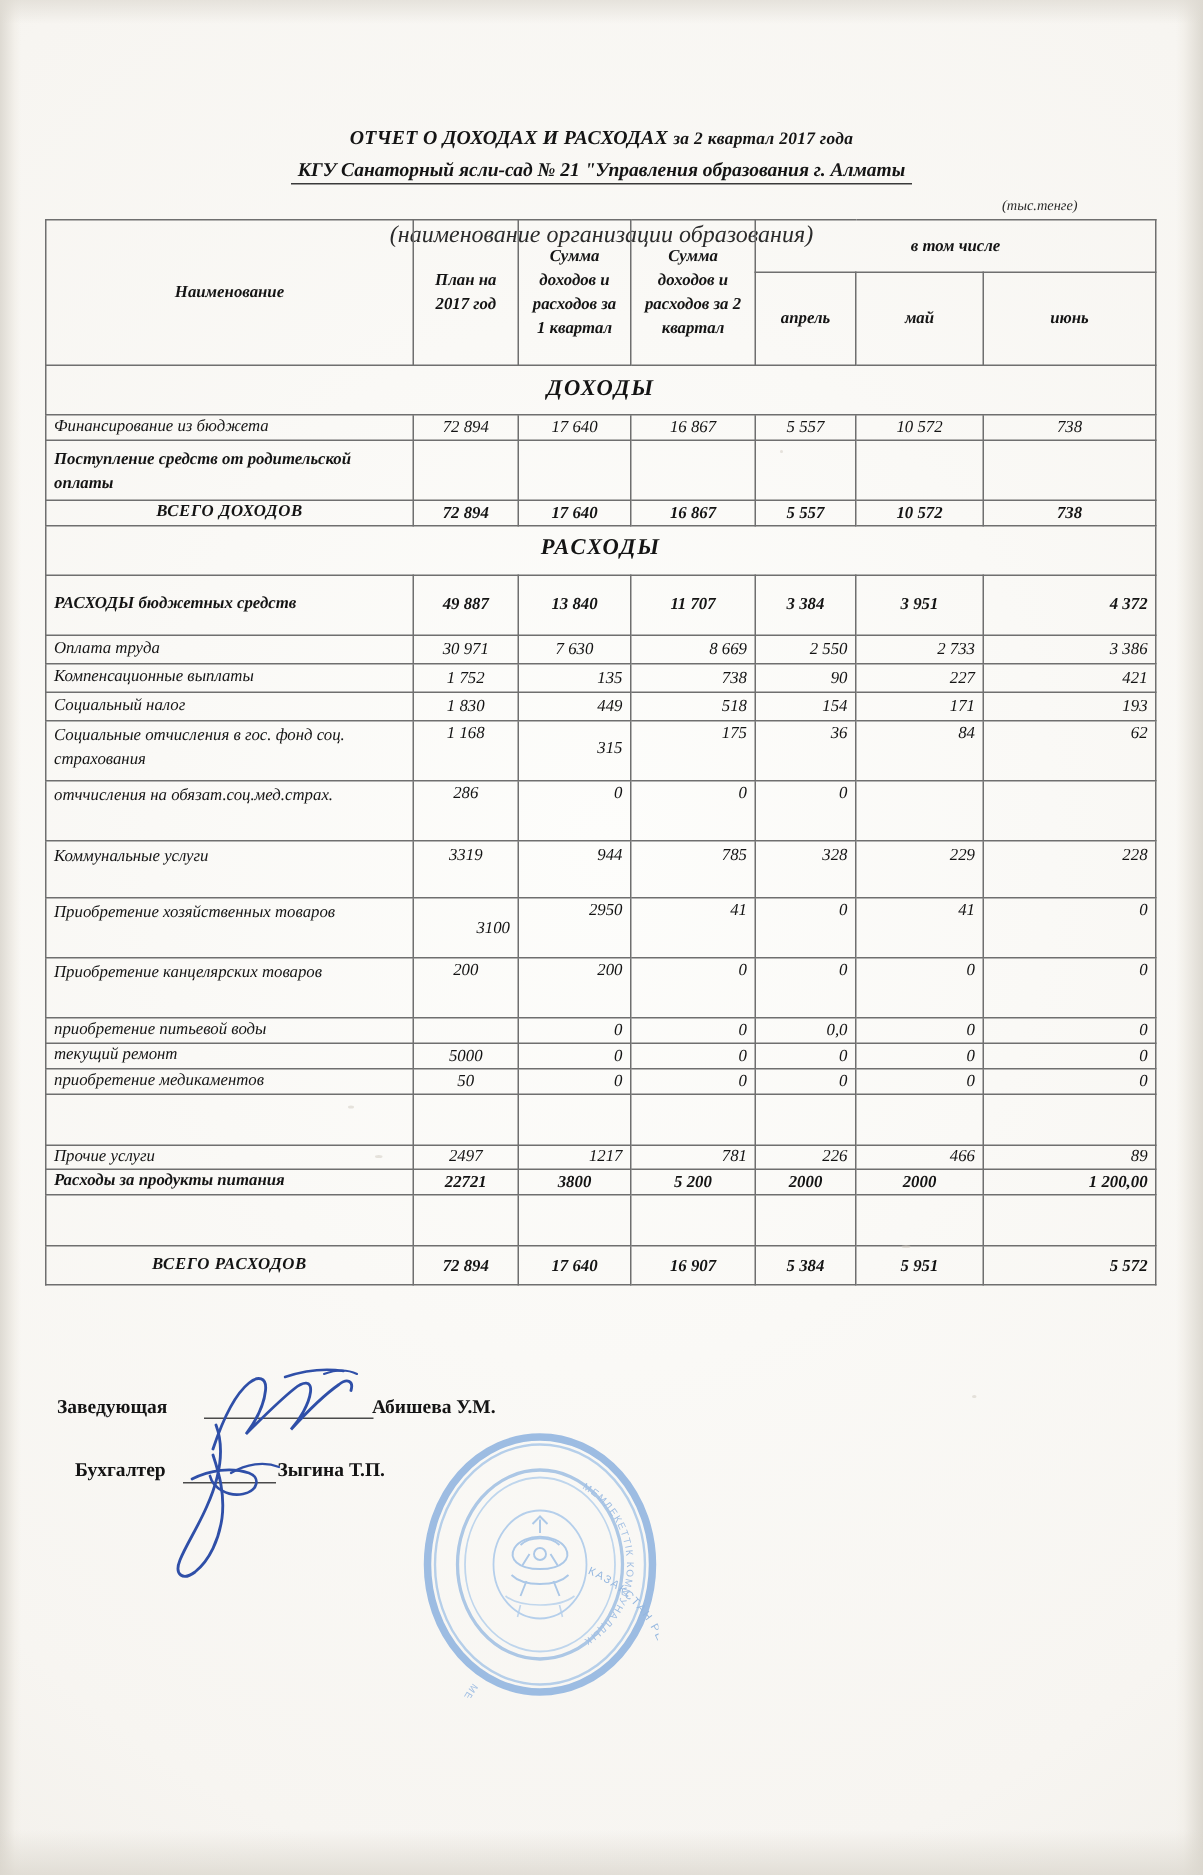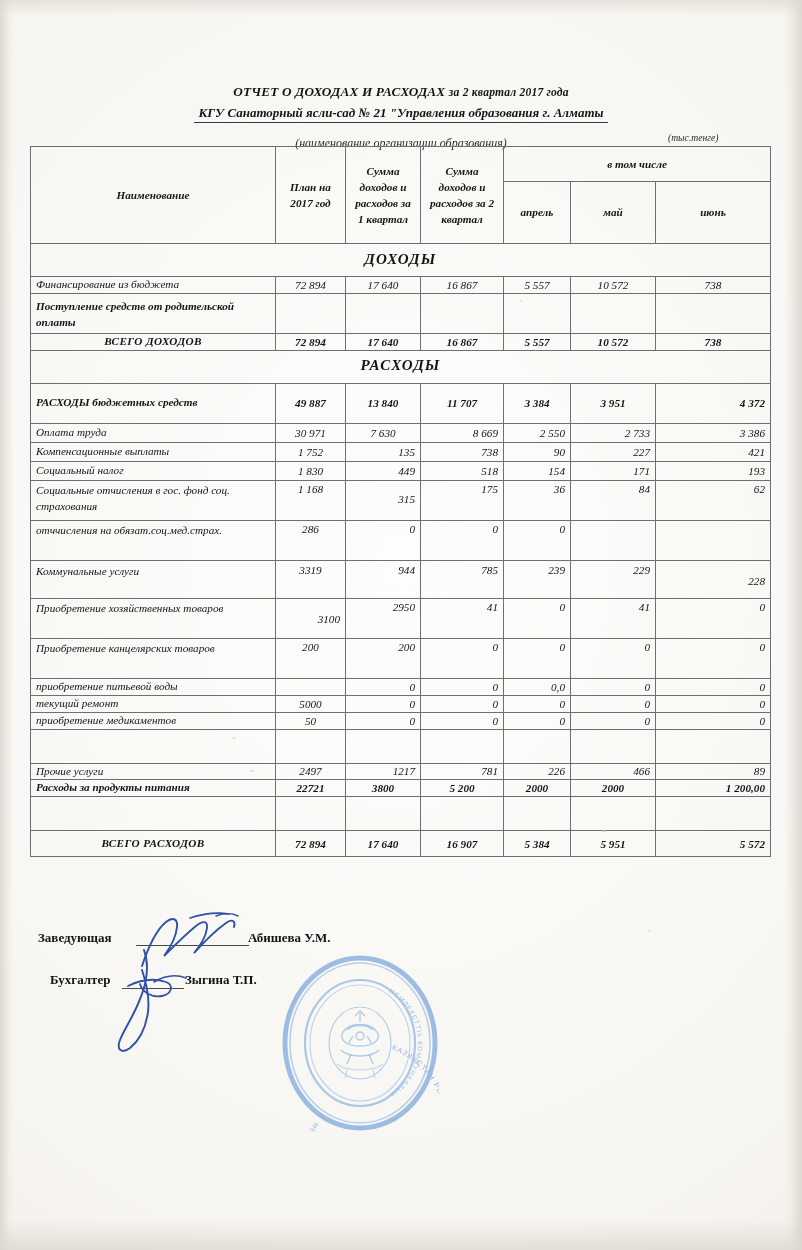--- a/index.html
+++ b/index.html
@@ -33,22 +33,22 @@
   .t-line1 .small{font-size:11.6px;}
   .t-line2{
     margin-top:5px;
     font-style:italic;font-weight:bold;font-size:13px;
     display:inline-block;
     border-bottom:1.6px solid #3a3a3a;
     padding:0 4px 1px 4px;
     white-space:nowrap;
   }
   .t-sub{
-    position:absolute;left:0;top:136px;width:802px;text-align:center;
-    font-style:italic;font-size:12px;color:#2b2b2b;
+    position:absolute;left:0;top:148px;width:802px;text-align:center;
+    font-style:italic;font-size:16px;color:#2b2b2b;
   }
   .t-units{
     position:absolute;left:668px;top:132px;
     font-style:italic;font-size:9.6px;color:#2b2b2b;
   }
 
   
   table.rep{
     position:absolute;left:30px;top:146px;
     width:740px;
@@ -283,23 +283,23 @@
         <td class="num" style="vertical-align:top;padding-top:2px;">0</td>
         <td class="num" style="vertical-align:top;padding-top:2px;"></td>
         <td class="num" style="vertical-align:top;padding-top:2px;"></td>
       </tr>
 
       <tr style="height:38px;">
         <td class="nm" style="vertical-align:top;padding-top:3px;">Коммунальные услуги</td>
         <td class="num center" style="vertical-align:top;padding-top:3px;">3319</td>
         <td class="num" style="vertical-align:top;padding-top:3px;">944</td>
         <td class="num" style="vertical-align:top;padding-top:3px;">785</td>
-        <td class="num" style="vertical-align:top;padding-top:3px;">239</td>
+        <td class="num" style="vertical-align:top;padding-top:3px;">328</td>
         <td class="num" style="vertical-align:top;padding-top:3px;">229</td>
-        <td class="num" style="vertical-align:top;padding-top:14px;">228</td>
+        <td class="num" style="vertical-align:top;padding-top:3px;">228</td>
       </tr>
 
       <tr class="h-tall">
         <td class="nm" style="vertical-align:top;padding-top:2px;margin-top:33px;">Приобретение хозяйственных товаров</td>
         <td class="num center" style="vertical-align:top;padding-top:14px;text-align:right;">3100</td>
         <td class="num" style="vertical-align:top;padding-top:2px;">2950</td>
         <td class="num" style="vertical-align:top;padding-top:2px;">41</td>
         <td class="num" style="vertical-align:top;padding-top:2px;">0</td>
         <td class="num" style="vertical-align:top;padding-top:2px;">41</td>
         <td class="num" style="vertical-align:top;padding-top:2px;">0</td>

